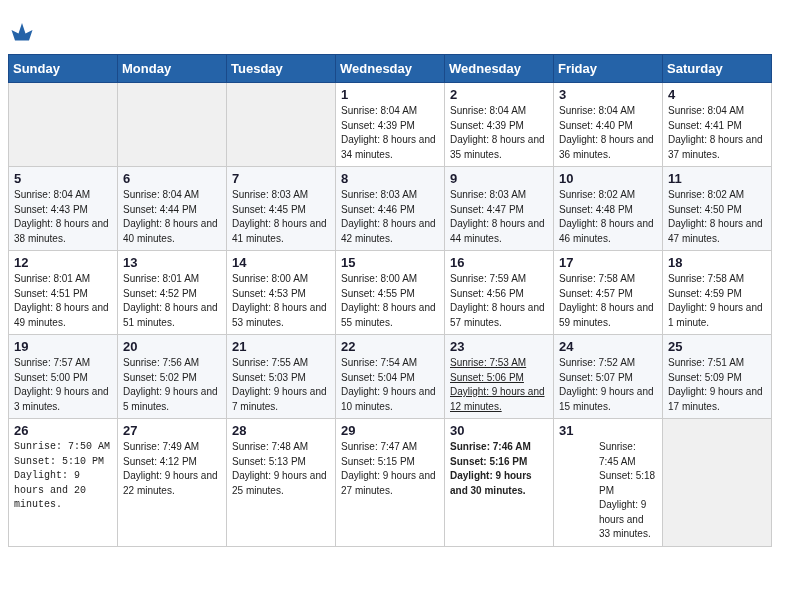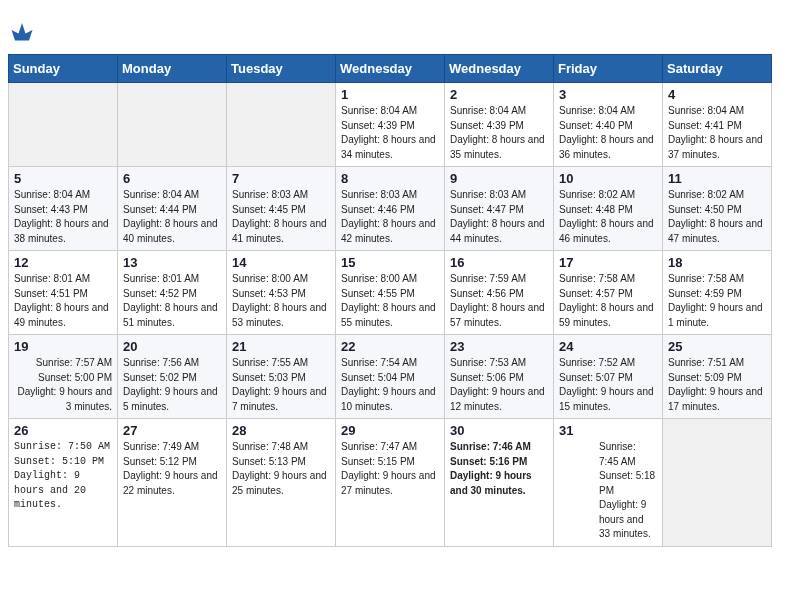--- a/index.html
+++ b/index.html
@@ -249,21 +249,21 @@
           <td>
             <div class="day-num">18</div>
             <div class="day-info" style="white-space: pre-line;">Sunrise: 7:58 AM
 Sunset: 4:59 PM
 Daylight: 9 hours and 1 minute.</div>
           </td>
         </tr>
         <tr>
           <td>
             <div class="day-num">19</div>
-            <div class="day-info" style="white-space: pre-line; text-align: right;">Sunrise: 7:57 AM
+            <div class="day-info" style="white-space: pre-line;">Sunrise: 7:57 AM
 Sunset: 5:00 PM
 Daylight: 9 hours and 3 minutes.</div>
           </td>
           <td>
             <div class="day-num">20</div>
             <div class="day-info" style="white-space: pre-line;">Sunrise: 7:56 AM
 Sunset: 5:02 PM
 Daylight: 9 hours and 5 minutes.</div>
           </td>
           <td>
@@ -273,21 +273,21 @@
 Daylight: 9 hours and 7 minutes.</div>
           </td>
           <td>
             <div class="day-num">22</div>
             <div class="day-info" style="white-space: pre-line;">Sunrise: 7:54 AM
 Sunset: 5:04 PM
 Daylight: 9 hours and 10 minutes.</div>
           </td>
           <td>
             <div class="day-num">23</div>
-            <div class="day-info" style="white-space: pre-line;">Sunrise: 7:53 AM
+            <div class="day-info" style="white-space: pre-line; text-decoration: underline;">Sunrise: 7:53 AM
 Sunset: 5:06 PM
 Daylight: 9 hours and 12 minutes.</div>
           </td>
           <td>
             <div class="day-num">24</div>
             <div class="day-info" style="white-space: pre-line;">Sunrise: 7:52 AM
 Sunset: 5:07 PM
 Daylight: 9 hours and 15 minutes.</div>
           </td>
           <td>
@@ -300,21 +300,21 @@
         <tr>
           <td>
             <div class="day-num">26</div>
             <div class="day-info" style="white-space: pre-line; font-family: Liberation Mono, monospace;">Sunrise: 7:50 AM
 Sunset: 5:10 PM
 Daylight: 9 hours and 20 minutes.</div>
           </td>
           <td>
             <div class="day-num">27</div>
             <div class="day-info" style="white-space: pre-line;">Sunrise: 7:49 AM
-Sunset: 5:12 PM
+Sunset: 4:12 PM
 Daylight: 9 hours and 22 minutes.</div>
           </td>
           <td>
             <div class="day-num">28</div>
             <div class="day-info" style="white-space: pre-line;">Sunrise: 7:48 AM
 Sunset: 5:13 PM
 Daylight: 9 hours and 25 minutes.</div>
           </td>
           <td>
             <div class="day-num">29</div>

